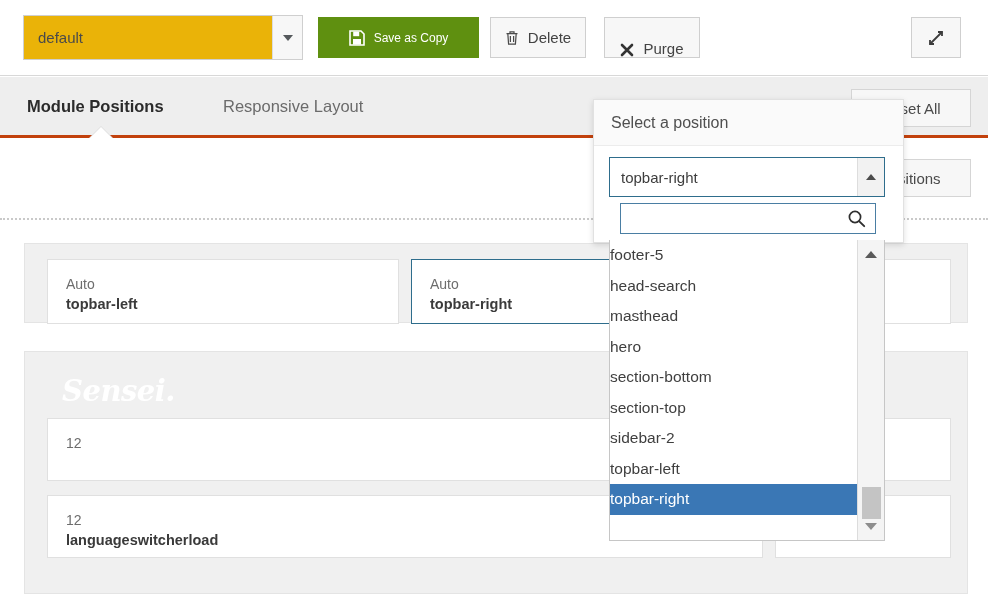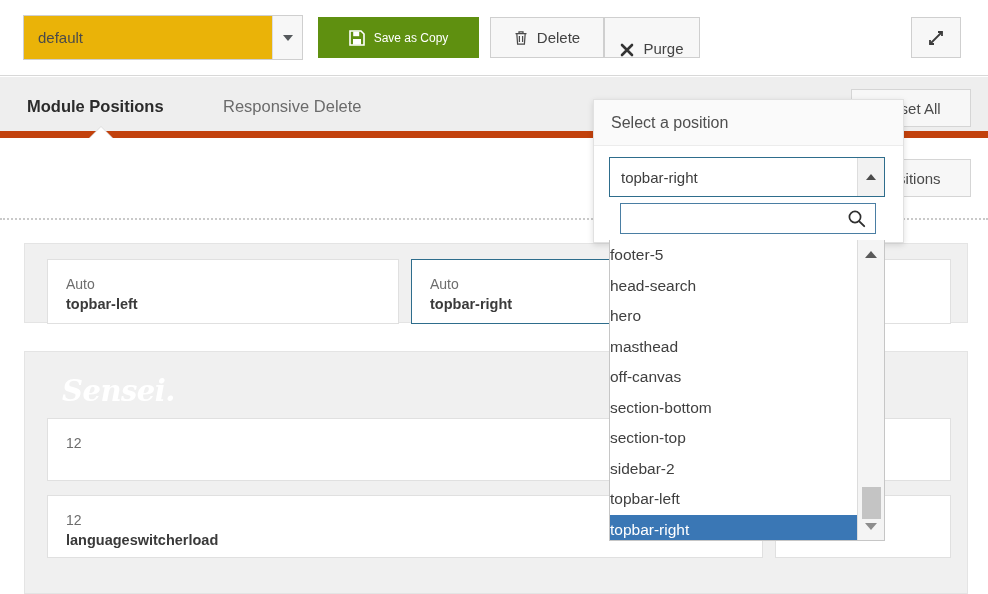--- a/index.html
+++ b/index.html
@@ -56,32 +56,32 @@
     cursor: pointer;
     white-space: nowrap;
   }
   .btn.green {
     background: #5f9010;
     border-color: #5f9010;
     color: #ffffff;
     font-size: 12px;
   }
   #btn-save  { left: 318px; width: 161px; }
-  #btn-delete{ left: 490px; width: 114px; }
+  #btn-delete{ left: 490px; width: 96px; }
   #btn-purge { left: 604px; width: 96px; align-items: flex-end; }
   #btn-expand{ left: 911px; width: 50px; padding: 0; }
 
   .ic { display: inline-block; line-height: 1; }
   .ic svg { display: block; }
 
   
   .tabbar {
     position: absolute; left: 0; top: 77px; width: 988px; height: 61px;
     background: #eeeeee;
-    border-bottom: 7px solid #c2410c;
+    border-bottom: 3px solid #c2410c;
   }
   .tab {
     position: absolute; top: 20px;
     font-size: 16.5px; cursor: pointer;
   }
   #tab-module { left: 27px; color: #2b2b2b; font-weight: bold; }
   #tab-resp   { left: 223px; color: #6b6b6b; }
   .tab-arrow {
     position: absolute; left: 90px; top: 127px;
     width: 0; height: 0;
@@ -307,21 +307,21 @@
           <path d="M3 15L15 3" stroke="#3b3b3b" stroke-width="1.8"></path>
           <path d="M11 3h4v4" fill="none" stroke="#3b3b3b" stroke-width="1.8"></path>
           <path d="M7 15H3v-4" fill="none" stroke="#3b3b3b" stroke-width="1.8"></path>
         </svg>
       </span>
     </div>
   </div>
 
   <div class="tabbar">
     <div class="tab" id="tab-module">Module Positions</div>
-    <div class="tab" id="tab-resp">Responsive Delete</div>
+    <div class="tab" id="tab-resp">Responsive Layout</div>
   </div>
   <div class="tab-arrow-outline"></div>
   <div class="tab-arrow"></div>
 
   <div id="btn-reset">Reset All</div>
   <div id="btn-positions">positions</div>
 
   <div class="content">
 
     <div class="dotted-sep"></div>
@@ -380,23 +380,22 @@
         <circle cx="8" cy="8" r="5.6" fill="none" stroke="#2f2f2f" stroke-width="1.7"></circle>
         <path d="M12.3 12.3L17.2 17.2" stroke="#2f2f2f" stroke-width="1.9" stroke-linecap="round"></path>
       </svg>
     </span>
   </div>
 
   <div class="dd-list">
     <div class="dd-items" id="dd-items">
         <div class="dd-item">footer-5</div>
         <div class="dd-item">head-search</div>
+        <div class="dd-item">masthead</div>
         <div class="dd-item">hero</div>
-        <div class="dd-item">masthead</div>
-        <div class="dd-item">off-canvas</div>
         <div class="dd-item">section-bottom</div>
         <div class="dd-item">section-top</div>
         <div class="dd-item">sidebar-2</div>
         <div class="dd-item">topbar-left</div>
         <div class="dd-item sel">topbar-right</div>
       </div>
     <div class="dd-scroll">
       <div class="sc-btn sc-up">
           <span class="tri-up"></span>
         </div>

